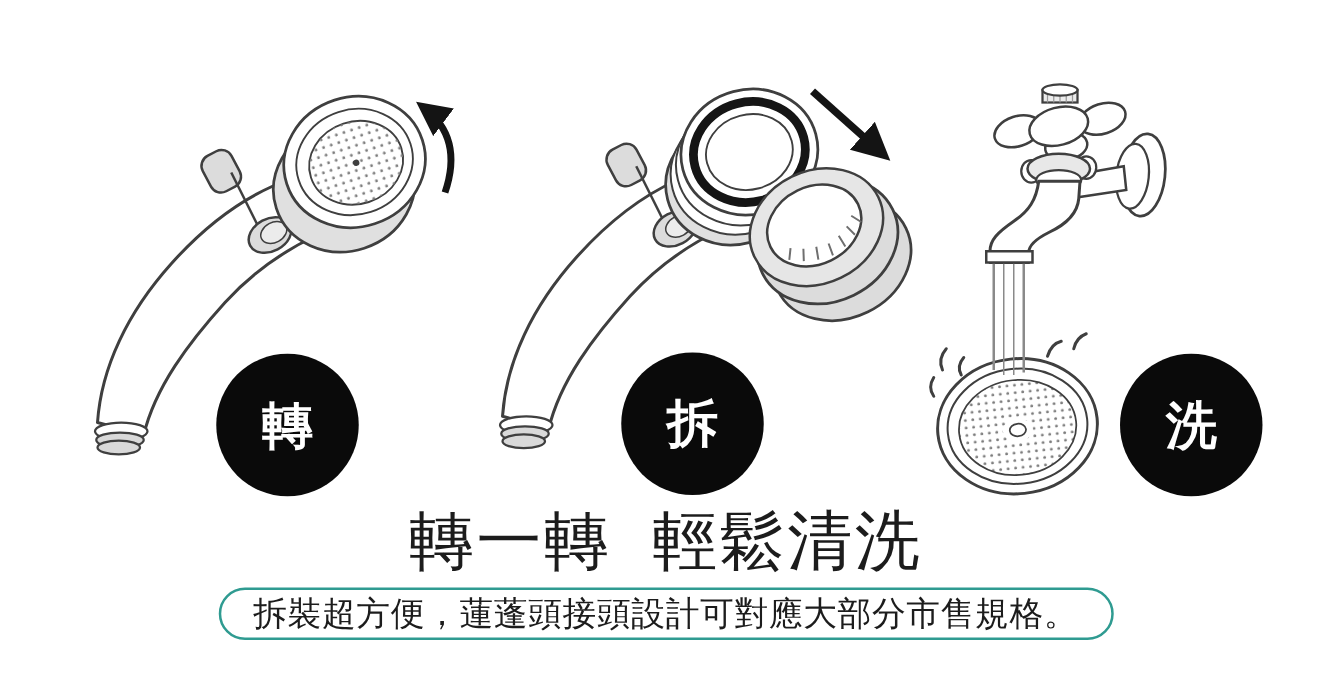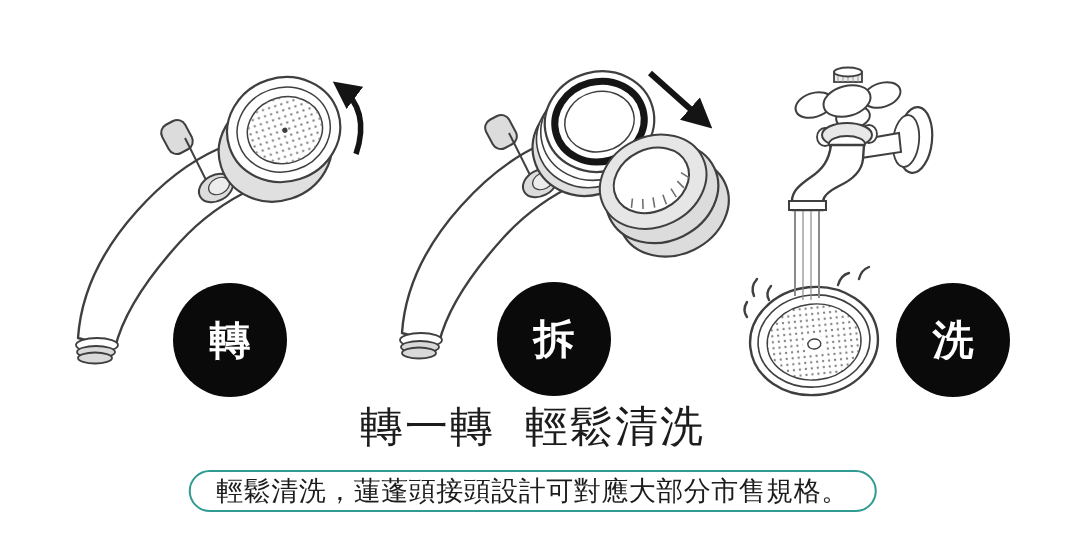--- a/index.html
+++ b/index.html
@@ -38,21 +38,21 @@
     z-index:5;
   }
   .badge-1{left:173px;top:283px;}
   .badge-2{left:497px;top:282px;}
   .badge-3{left:896px;top:283px;}
   .headline{
     position:absolute;
     left:0;right:0;top:398px;
     margin:0;
     text-align:center;
-    font-size:43px;
+    font-size:52px;
     font-weight:500;
     color:var(--headline);
     letter-spacing:2px;
     word-spacing:16px;
     z-index:4;
   }
   .note-pill{
     position:absolute;
     left:50%;top:470px;
     transform:translateX(-50%);
@@ -209,16 +209,16 @@
   <div class="badge badge-2">
     <span>拆</span>
   </div>
   <div class="badge badge-3">
     <span>洗</span>
   </div>
 
   <h1 class="headline">轉一轉 輕鬆清洗</h1>
 
   <div class="note-pill">
-    <span>輕鬆清洗，蓮蓬頭接頭設計可對應大部分市售規格。</span>
+    <span>拆裝超方便，蓮蓬頭接頭設計可對應大部分市售規格。</span>
   </div>
 
 </div>
 
 </body></html>

